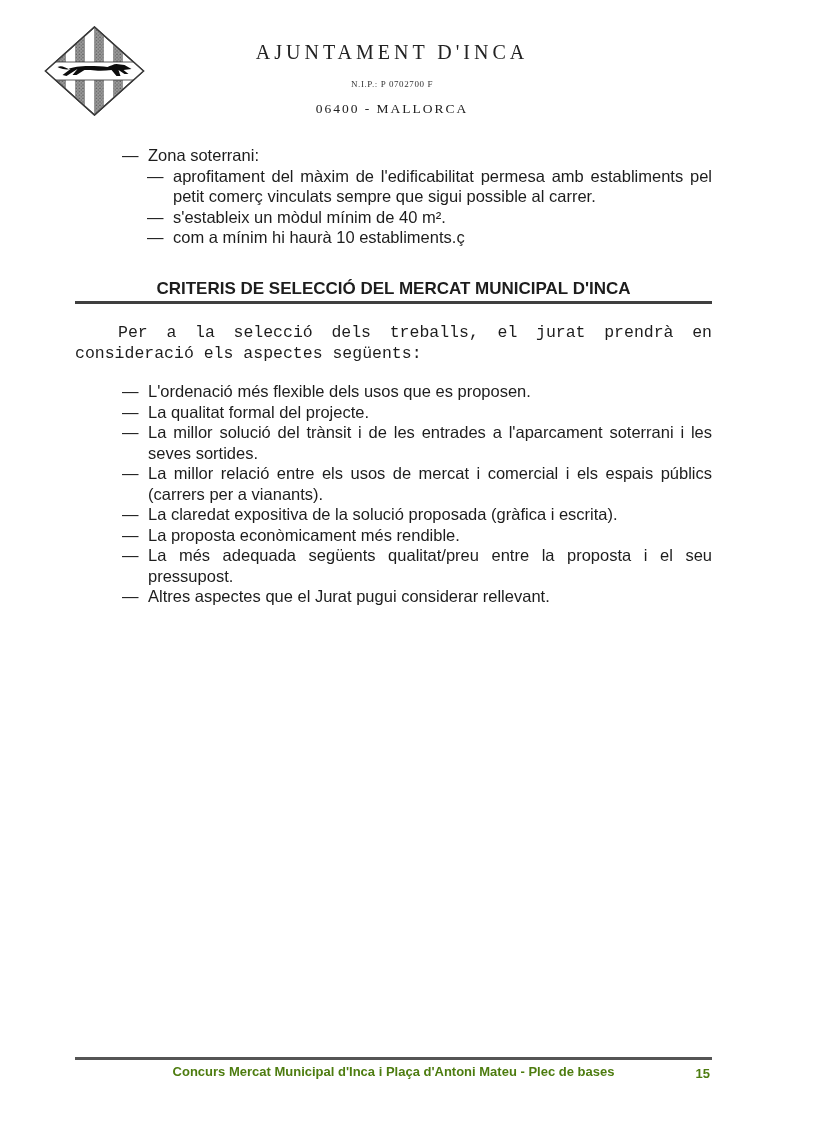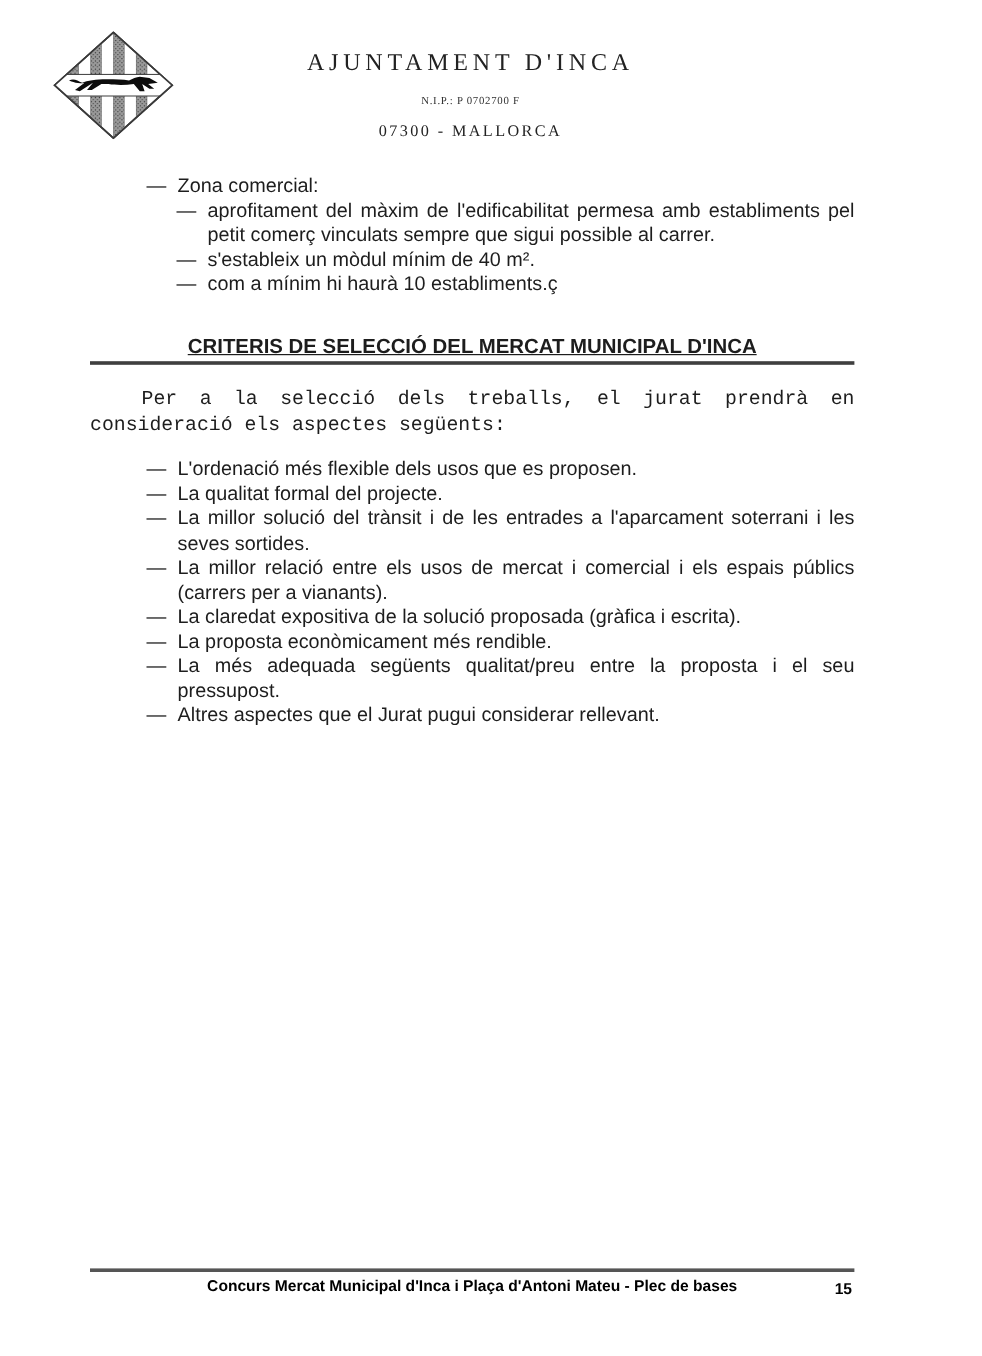--- a/index.html
+++ b/index.html
@@ -65,42 +65,41 @@
   .l2 { padding-left: 72px; }
   .zona-list { margin-top: 145px; }
 
   .section-heading {
     margin-top: 31px;
     font-size: 17px;
     font-weight: bold;
     text-align: center;
     padding-bottom: 2px;
     border-bottom: 3px solid #3f3f3f;
-    text-decoration: underline;
   }
   .intro {
     margin: 19px 0 0 0;
     text-align: justify;
     text-indent: 43px;
     font-family: Liberation Mono, monospace;
   }
   .criteria-list { margin-top: 17px; }
 
   
   .footer {
     position: absolute;
     left: 75px;
     top: 1057px;
     width: 637px;
     border-top: 3px solid #555;
     padding-top: 4px;
     text-align: center;
     font-size: 13px;
     font-weight: bold;
-    color: #000000;
+    color: #4d7c0f;
   }
   .page-num {
     position: absolute;
     right: 2px;
     top: 6px;
     font-weight: bold;
     font-size: 13px;
   }
 </style>
 </head>
@@ -139,29 +138,29 @@
       C60 45 52 45 46 44
       L40 44 L32 49 L28 49 L33 43
       L22 50 L18 49 L26 43
       C22 44 18 43 15 42 Z"></path>
     <polygon points="50,1 99,45 50,89 1,45" fill="none" stroke="#3a3a3a" stroke-width="1.4"></polygon>
   </svg>
 
   <div class="header-text">
     <div class="org-title">AJUNTAMENT D'INCA</div>
     <div class="org-nif">N.I.P.: P 0702700 F</div>
-    <div class="org-location">07300 - MALLORCA</div>
+    <div class="org-location">06400 - MALLORCA</div>
   </div>
 
   <div class="content">
 
     <div class="list zona-list">
       <div class="li l1">
         <span class="dash">—</span>
-        <div class="txt">Zona comercial:</div>
+        <div class="txt">Zona soterrani:</div>
       </div>
       <div class="li l2">
         <span class="dash">—</span>
         <div class="txt">aprofitament del màxim de l'edificabilitat permesa amb establiments pel petit comerç vinculats sempre que sigui possible al carrer.</div>
       </div>
       <div class="li l2">
         <span class="dash">—</span>
         <div class="txt">s'estableix un mòdul mínim de 40 m².</div>
       </div>
       <div class="li l2">

